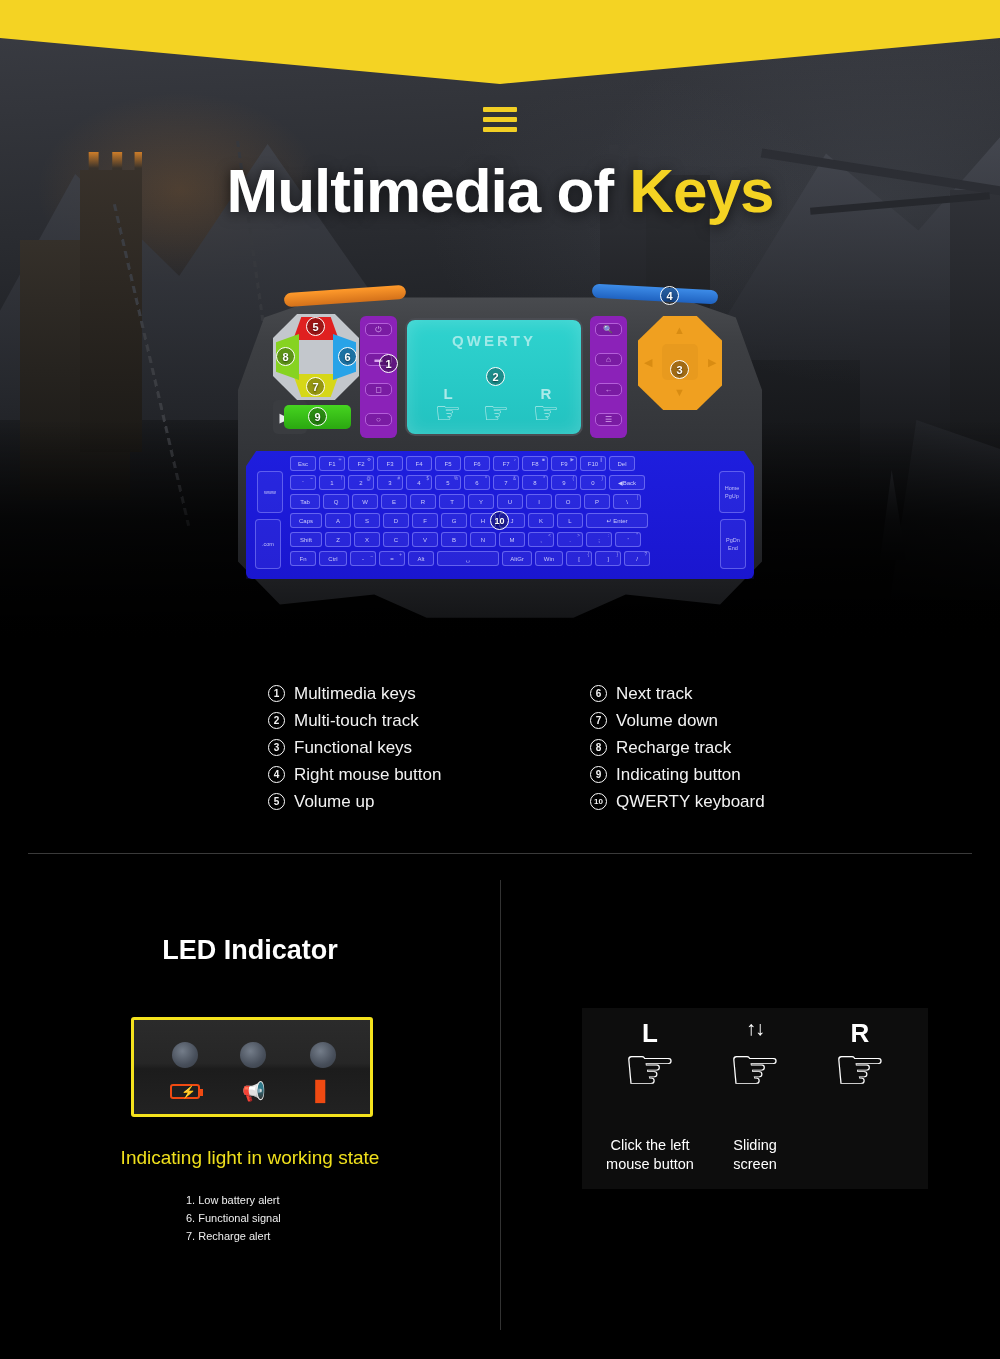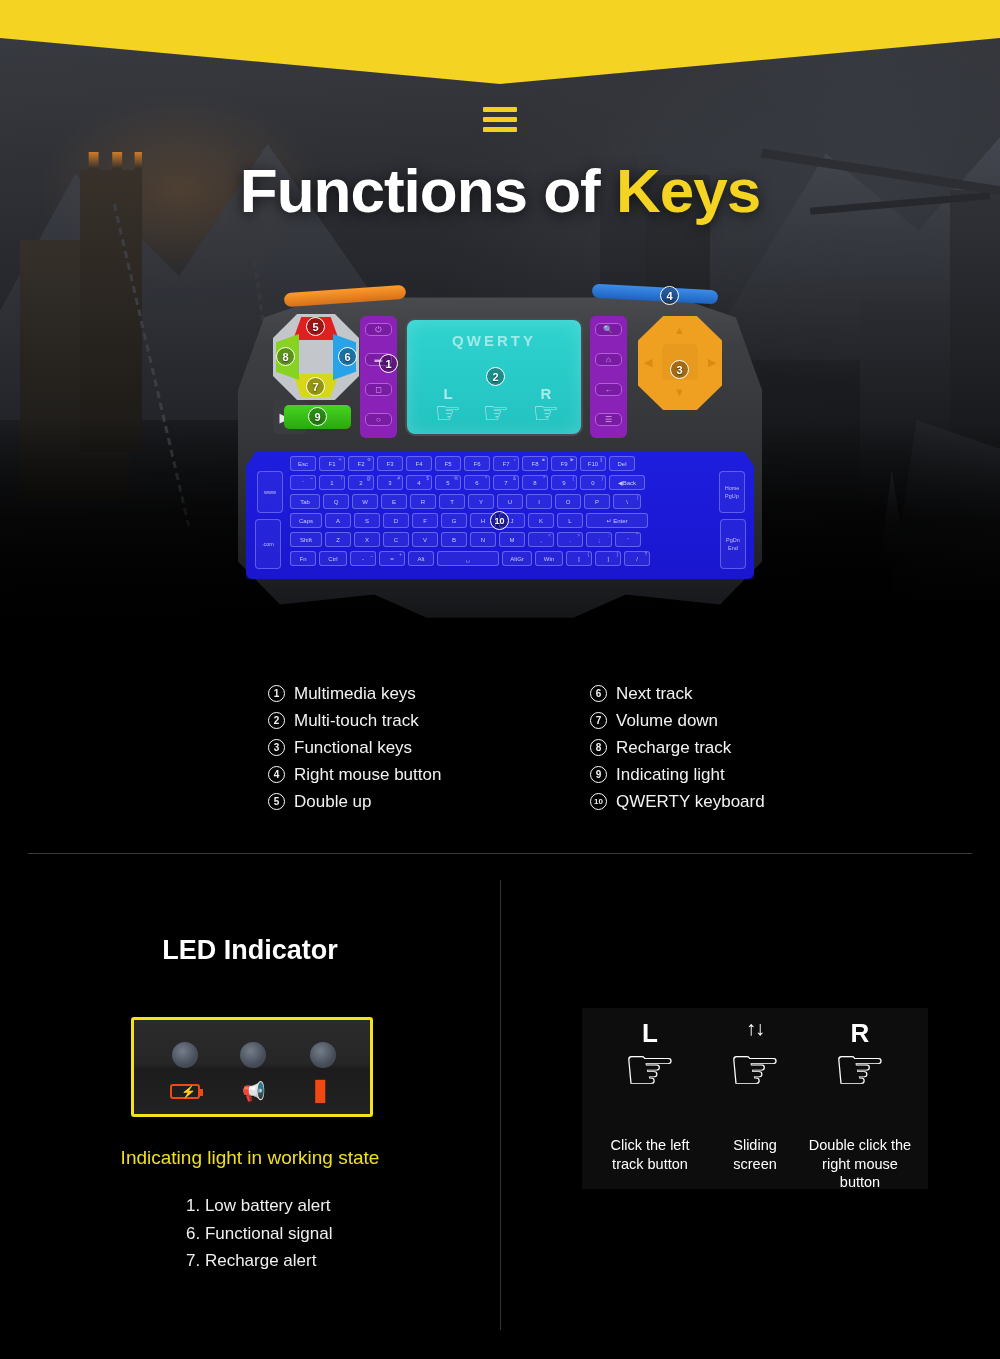--- a/index.html
+++ b/index.html
@@ -175,21 +175,21 @@
   }
   .led-dot{ position:absolute; top:22px; width:26px; height:26px; border-radius:50%;
     background:radial-gradient(circle at 40% 35%,#7c8694,#4b5360 60%,#3a4049 100%); opacity:.9; }
   .ld1{ left:38px; } .ld2{ left:106px; } .ld3{ left:176px; }
   .led-ico{ position:absolute; top:60px; color:#f04a12; font-size:19px; text-align:center; width:34px; font-weight:bold; } .li2{ left:103px; } .li3{ left:172px; }
   .batt{ position:absolute; left:36px; top:64px; width:30px; height:15px; border:2px solid #f04a12; border-radius:3px; }
   .batt::after{ content:""; position:absolute; right:-5px; top:3px; width:3px; height:7px; background:#f04a12; }
   .batt .bolt{ position:absolute; left:9px; top:-1px; color:#f04a12; font-size:12px; line-height:15px; }
   .led-cap{ position:absolute; left:0; top:1147px; width:500px; text-align:center;
     font-size:19px; color:#f0e01c; }
-  .led-list{ position:absolute; left:186px; top:1192px; font-size:17px; color:#efefef; line-height:1.62; }
+  .led-list{ position:absolute; left:186px; top:1192px; font-size:11px; color:#efefef; line-height:1.62; }
 
   
   .gpanel{ position:absolute; left:582px; top:1008px; width:346px; height:181px; background:#0d0d0d; }
   .gcol{ position:absolute; top:0; height:100%; text-align:center; }
   .g1{ left:8px; width:120px; } .g2{ left:128px; width:90px; } .g3{ left:218px; width:120px; }
   .g-letter{ position:absolute; top:12px; width:100%; font-size:26px; font-weight:bold; color:#fff; line-height:1; }
   .g-arrows{ position:absolute; top:10px; width:100%; font-size:20px; color:#fff; letter-spacing:-1px; line-height:1; font-weight:bold; }
   .g-hand{ position:absolute; top:33px; width:100%; font-size:60px; line-height:58px; color:#fff; }
   .g-txt{ position:absolute; top:128px; width:100%; font-size:14.5px; color:#fff; line-height:1.28; }
 </style>
@@ -218,21 +218,21 @@
 
 <div class="chevron"></div>
 
 <div class="menu-icon">
   <i></i>
   <i></i>
   <i></i>
 </div>
 
 <div class="hero-title">
-  <span>Functions of </span><span class="accent">Keys</span>
+  <span>Multimedia of </span><span class="accent">Keys</span>
 </div>
 
 <div class="device">
   <div class="body-shell"></div>
   <div class="shoulder sh-left"></div>
   <div class="shoulder sh-right"></div>
 
   <div class="mm">
     <div class="mm-outer"></div>
     <div class="mm-seg mm-up"></div>
@@ -423,39 +423,39 @@
       <div class="item">
         <span class="num">3</span>
         <span>Functional keys</span>
       </div>
       <div class="item">
         <span class="num">4</span>
         <span>Right mouse button</span>
       </div>
       <div class="item">
         <span class="num">5</span>
-        <span>Double up</span>
+        <span>Volume up</span>
       </div>
     </div>
   <div class="col c2" id="legend-col-2">
       <div class="item">
         <span class="num">6</span>
         <span>Next track</span>
       </div>
       <div class="item">
         <span class="num">7</span>
         <span>Volume down</span>
       </div>
       <div class="item">
         <span class="num">8</span>
         <span>Recharge track</span>
       </div>
       <div class="item">
         <span class="num">9</span>
-        <span>Indicating light</span>
+        <span>Indicating button</span>
       </div>
       <div class="item">
         <span class="num n10">10</span>
         <span>QWERTY keyboard</span>
       </div>
     </div>
 </div>
 
 <div class="hdivider"></div>
 <div class="vdivider"></div>
@@ -479,32 +479,28 @@
     <div>6. Functional signal</div>
     <div>7. Recharge alert</div>
   </div>
 
 <div class="gpanel">
   <div class="gcol g1">
     <div class="g-letter">L</div>
     <div class="g-hand">☞</div>
     <div class="g-txt">
       <span>Click the left</span><br>
-      <span>track button</span>
+      <span>mouse button</span>
     </div>
   </div>
   <div class="gcol g2">
     <div class="g-arrows">↑↓</div>
     <div class="g-hand">☞</div>
     <div class="g-txt">
       <span>Sliding</span><br>
       <span>screen</span>
     </div>
   </div>
   <div class="gcol g3">
     <div class="g-letter">R</div>
     <div class="g-hand">☞</div>
-    <div class="g-txt">
-      <span>Double click the</span><br>
-      <span>right mouse button</span>
-    </div>
   </div>
 </div>
 
 </body></html>

